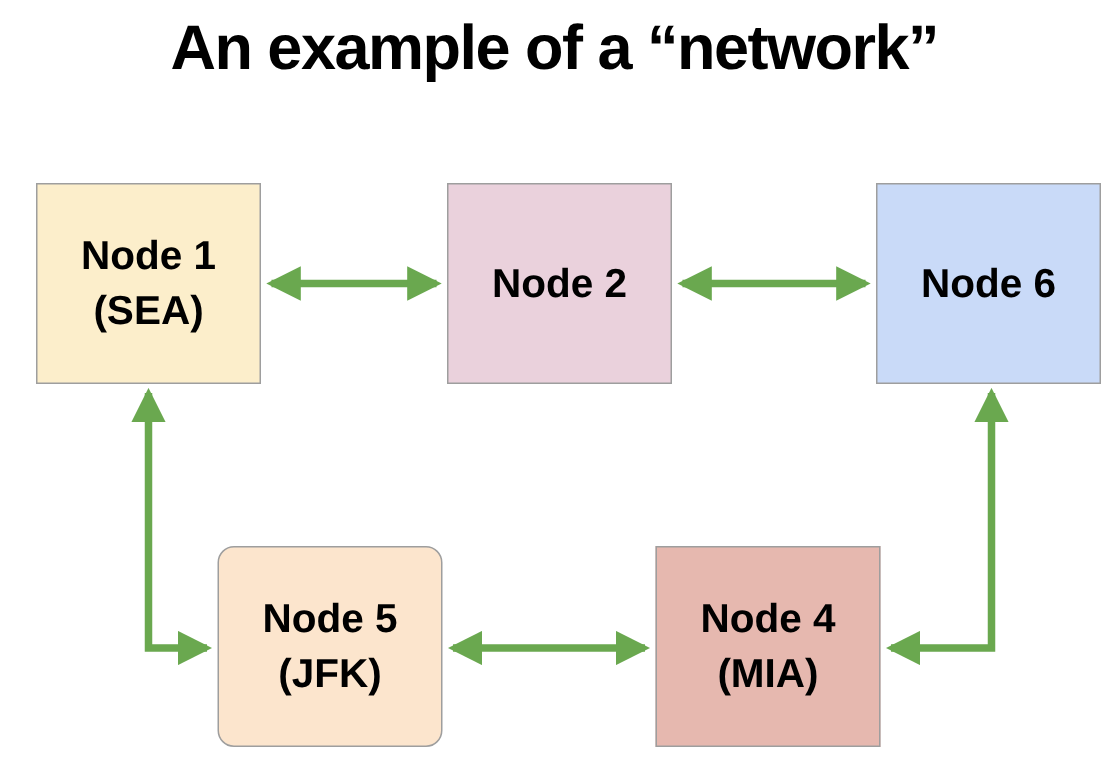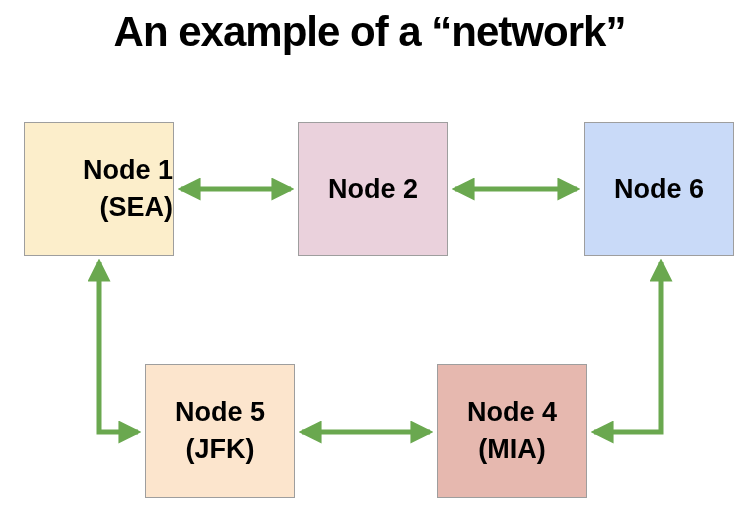--- a/index.html
+++ b/index.html
@@ -59,21 +59,21 @@
     font-size: 27px;
     font-weight: bold;
     color: #000000;
     line-height: 37px;
     text-align: center;
   }
   .n1 { left: 12px;  top: 122px; }
   .n2 { left: 286px; top: 122px; }
   .n3 { left: 572px; top: 122px; }
   .n4 { left: 425px; top: 364px; }
-  .n5 { left: 133px; top: 364px; }
+  .n5 { left: 133px; top: 364px; border-radius: 11px; }
 </style>
 </head>
 <body>
 
 <div class="stage">
 
   <h1 class="title">An example of a “network”</h1>
 
   <svg class="edges-layer" width="735" height="511" viewBox="0 0 735 511" aria-hidden="true">
     <defs>
@@ -81,21 +81,21 @@
         <path class="arrowhead" d="M0,0 L10,5 L0,10 z"></path>
       </marker>
     </defs>
     <polyline class="edge" points="169,189 279,189" marker-start="url(#ah)" marker-end="url(#ah)"></polyline>
     <polyline class="edge" points="443,189 565,189" marker-start="url(#ah)" marker-end="url(#ah)"></polyline>
     <polyline class="edge" points="290,432 418,432" marker-start="url(#ah)" marker-end="url(#ah)"></polyline>
     <polyline class="edge" points="87,262 87,432 126,432" marker-start="url(#ah)" marker-end="url(#ah)"></polyline>
     <polyline class="edge" points="649,262 649,432 582,432" marker-start="url(#ah)" marker-end="url(#ah)"></polyline>
   </svg>
 
-  <div class="node n1" style="background: rgb(252, 238, 203); align-items: flex-end;">
+  <div class="node n1" style="background: rgb(252, 238, 203);">
     <div>Node 1</div>
     <div>(SEA)</div>
   </div>
 
   <div class="node n2" style="background: rgb(234, 209, 220);">
     <div>Node 2</div>
   </div>
 
   <div class="node n3" style="background: rgb(201, 218, 248);">
     <div>Node 6</div>

